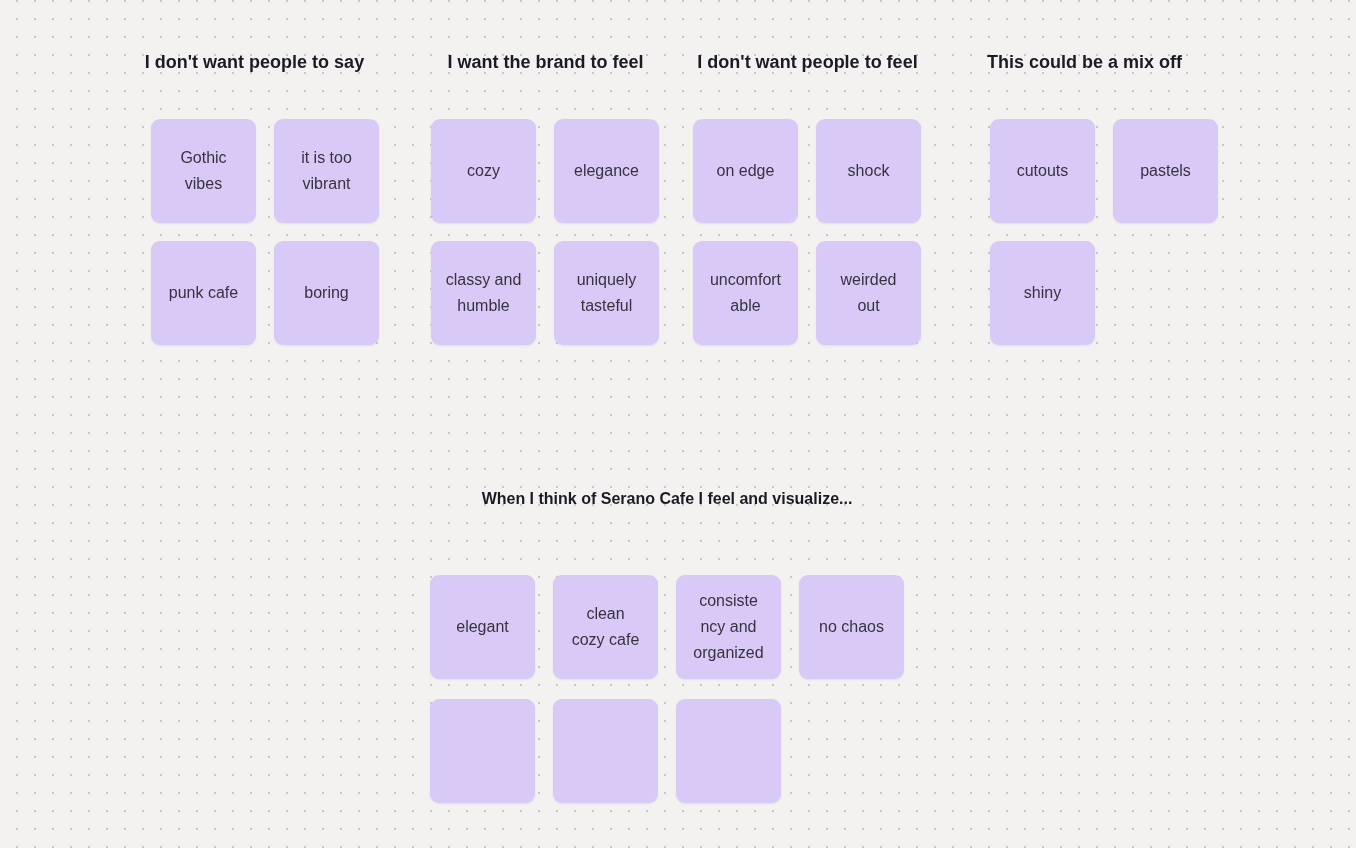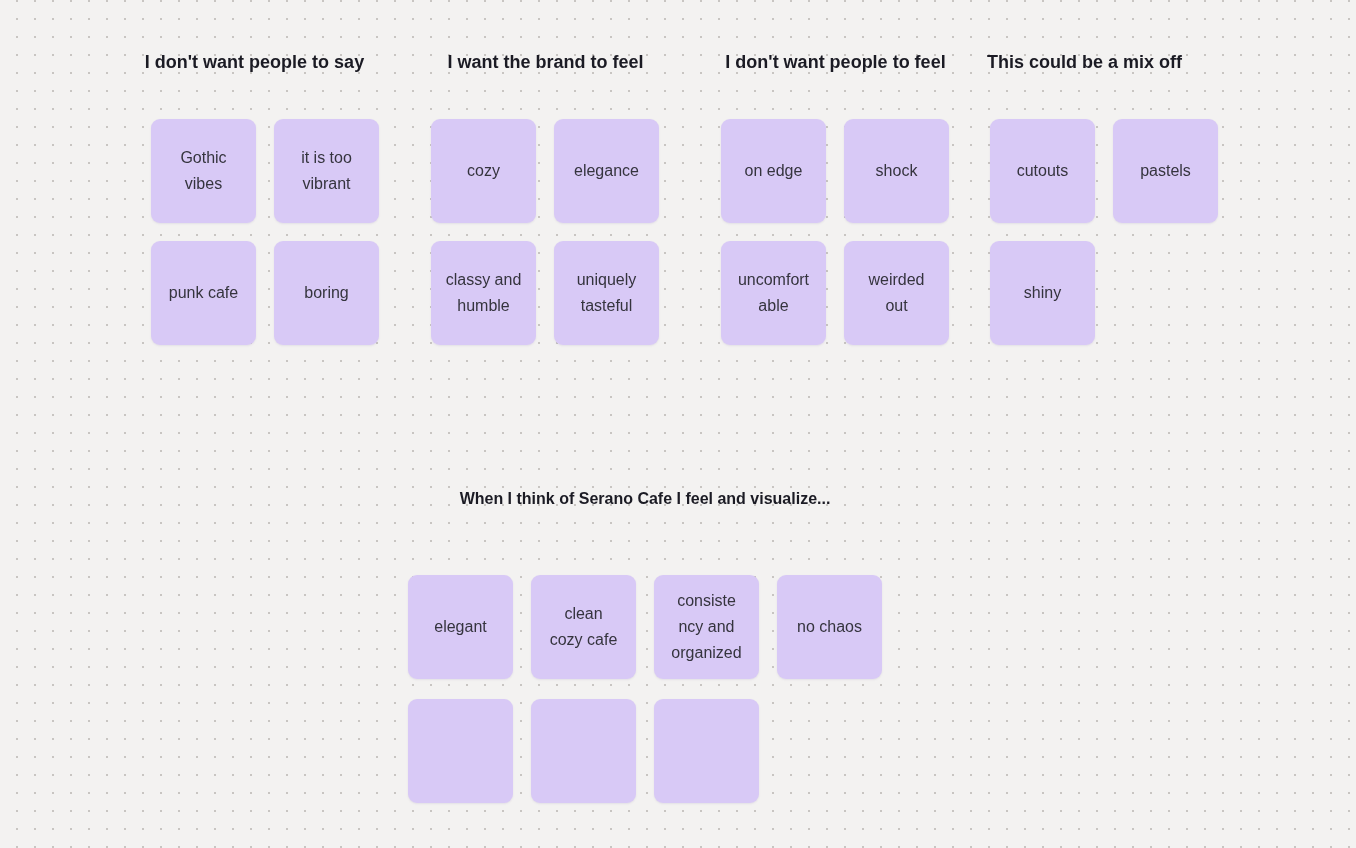--- a/index.html
+++ b/index.html
@@ -12,21 +12,21 @@
     background-size: 18px 18px;
     background-position: 8px 10px;
   }
   .group {
     position: absolute;
     top: 52px;
     width: 229px;
   }
   #group-0 { left: 151px; }
   #group-1 { left: 431px; }
-  #group-2 { left: 721px; }
+  #group-2 { left: 693px; }
   #group-3 { left: 956px; padding-left: 34px; }
   .group-header {
     width: 229px;
     text-align: center;
     font-size: 18px;
     font-weight: 700;
     line-height: 20px;
     color: #1b1b24;
     white-space: nowrap;
   }
@@ -50,21 +50,21 @@
     text-align: center;
     font-size: 16px;
     line-height: 26px;
     color: #35343e;
     white-space: pre-line;
     padding: 3px;
     overflow: hidden;
   }
   #bottom-section {
     position: absolute;
-    left: 408px;
+    left: 430px;
     top: 489px;
     width: 474px;
   }
   .section-title {
     width: 100%;
     text-align: center;
     font-size: 16px;
     font-weight: 700;
     line-height: 20px;
     color: #1b1b24;

